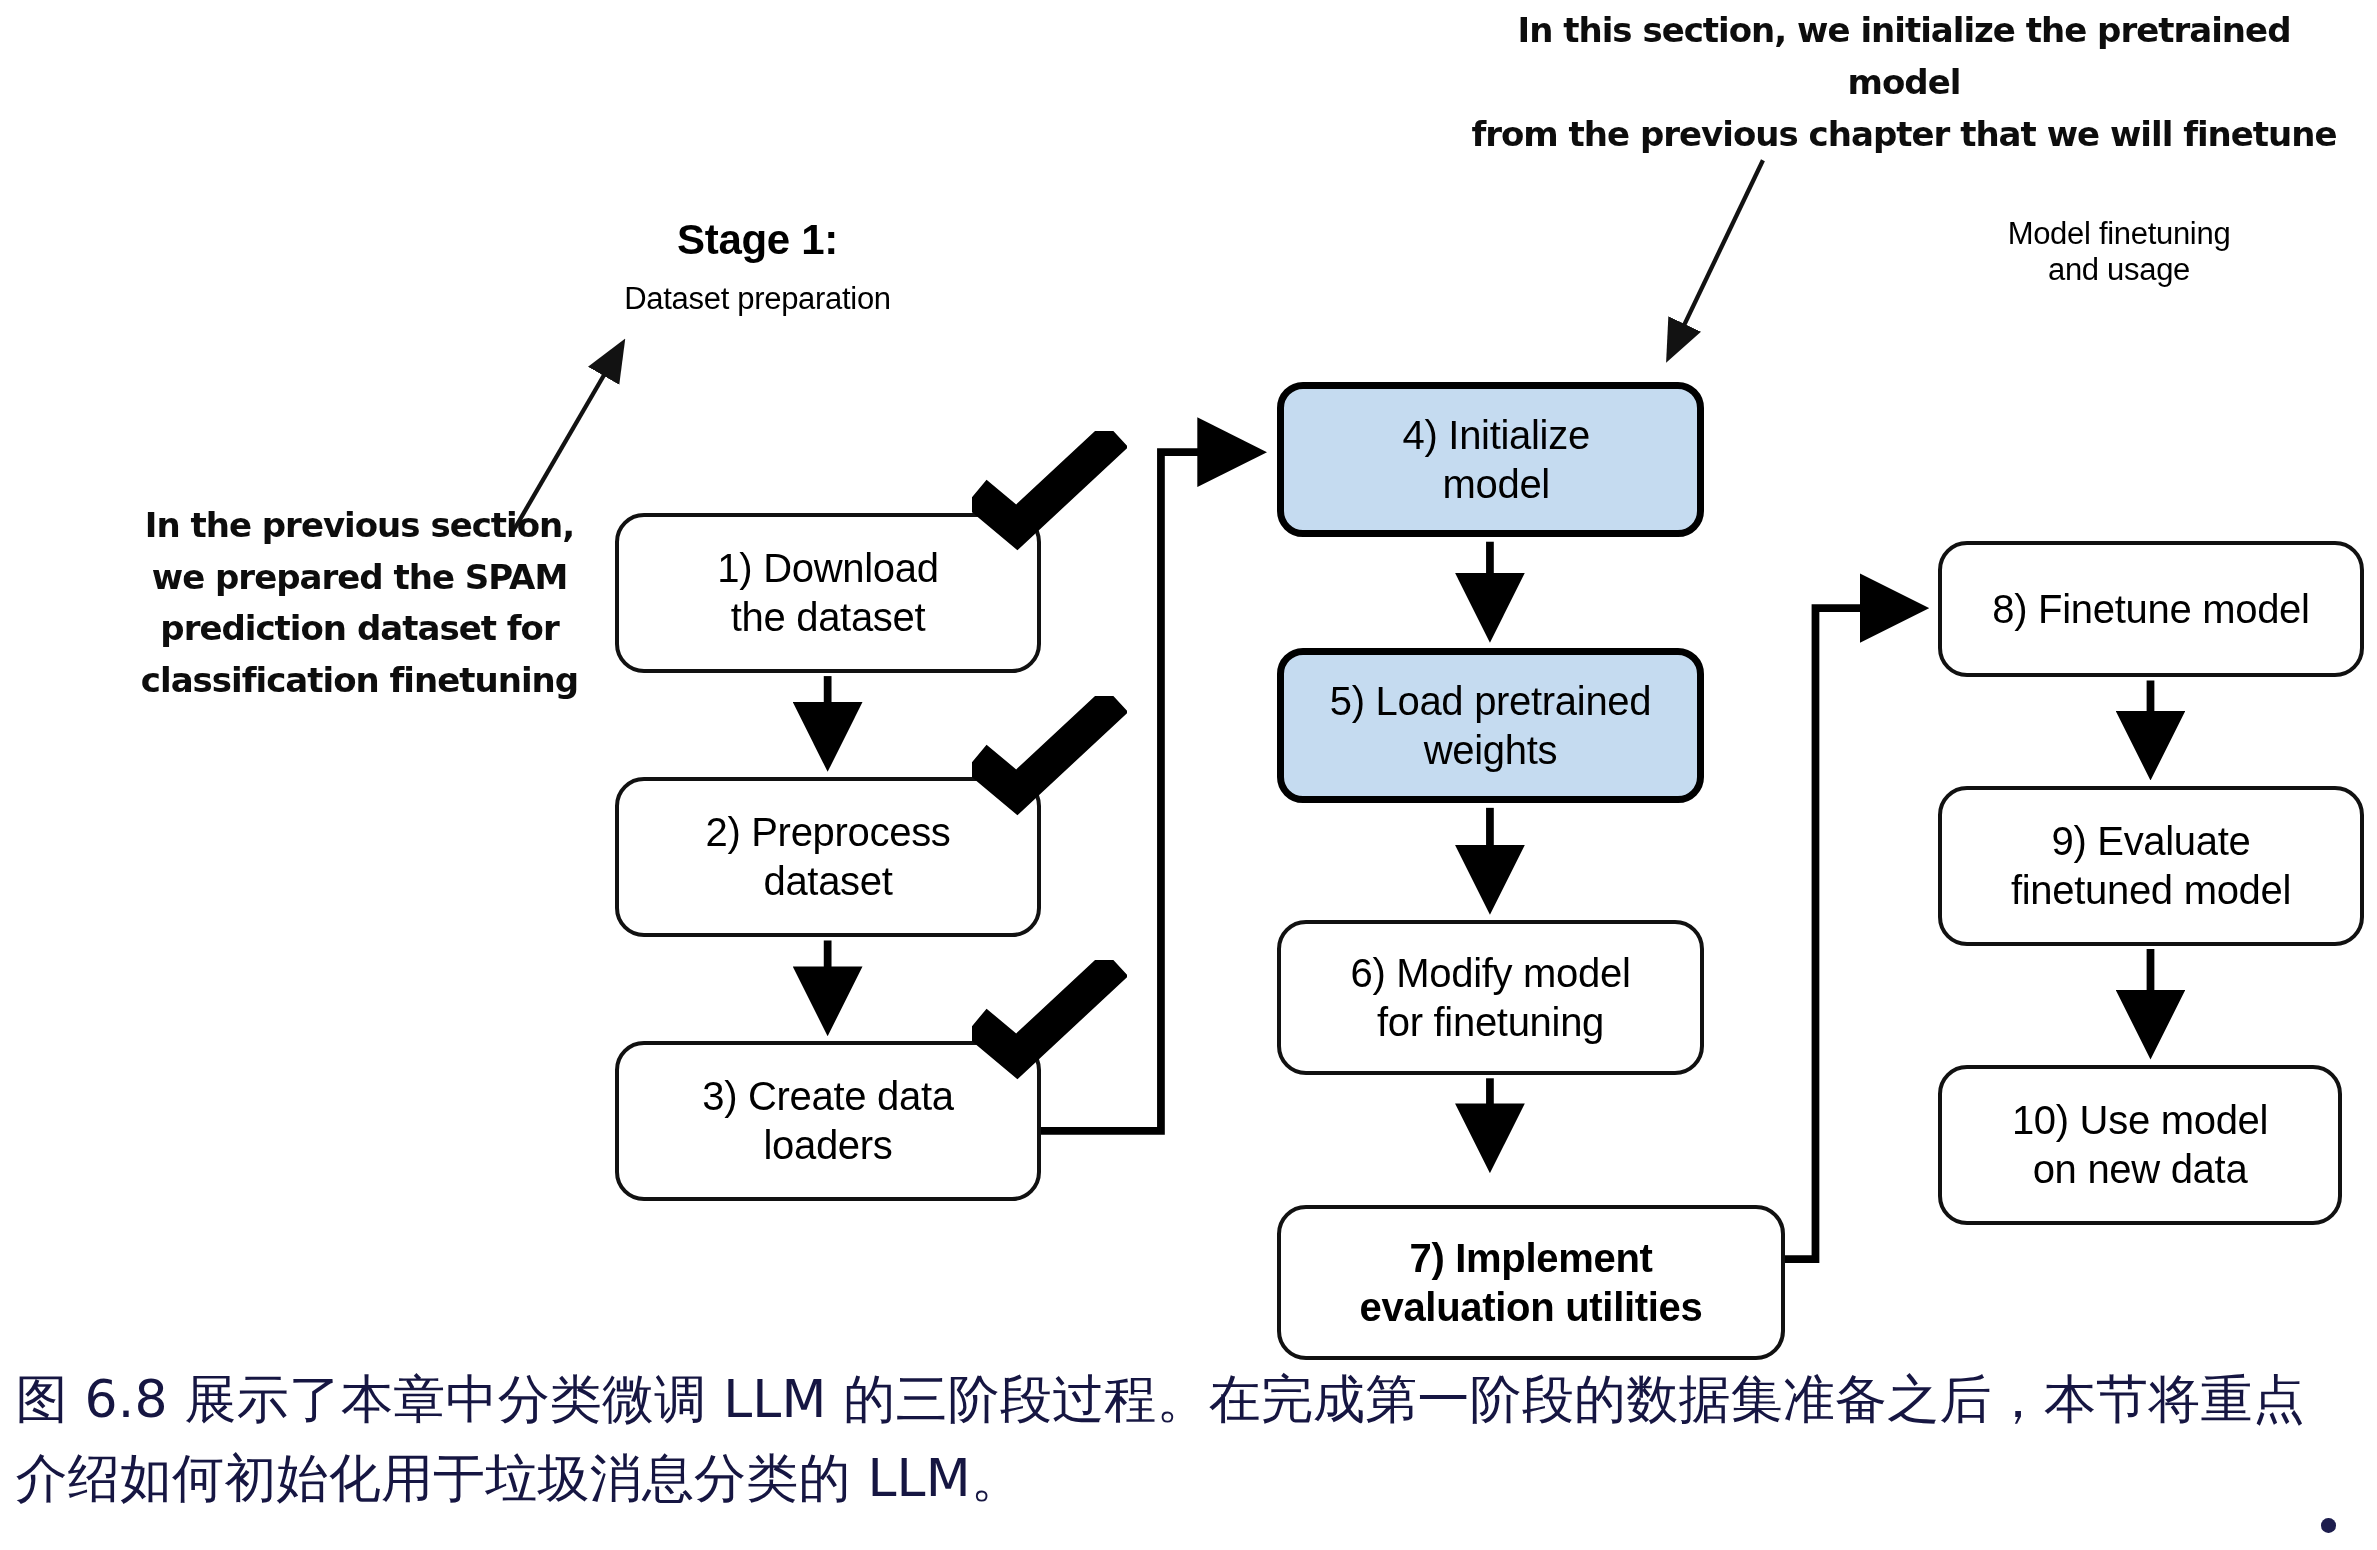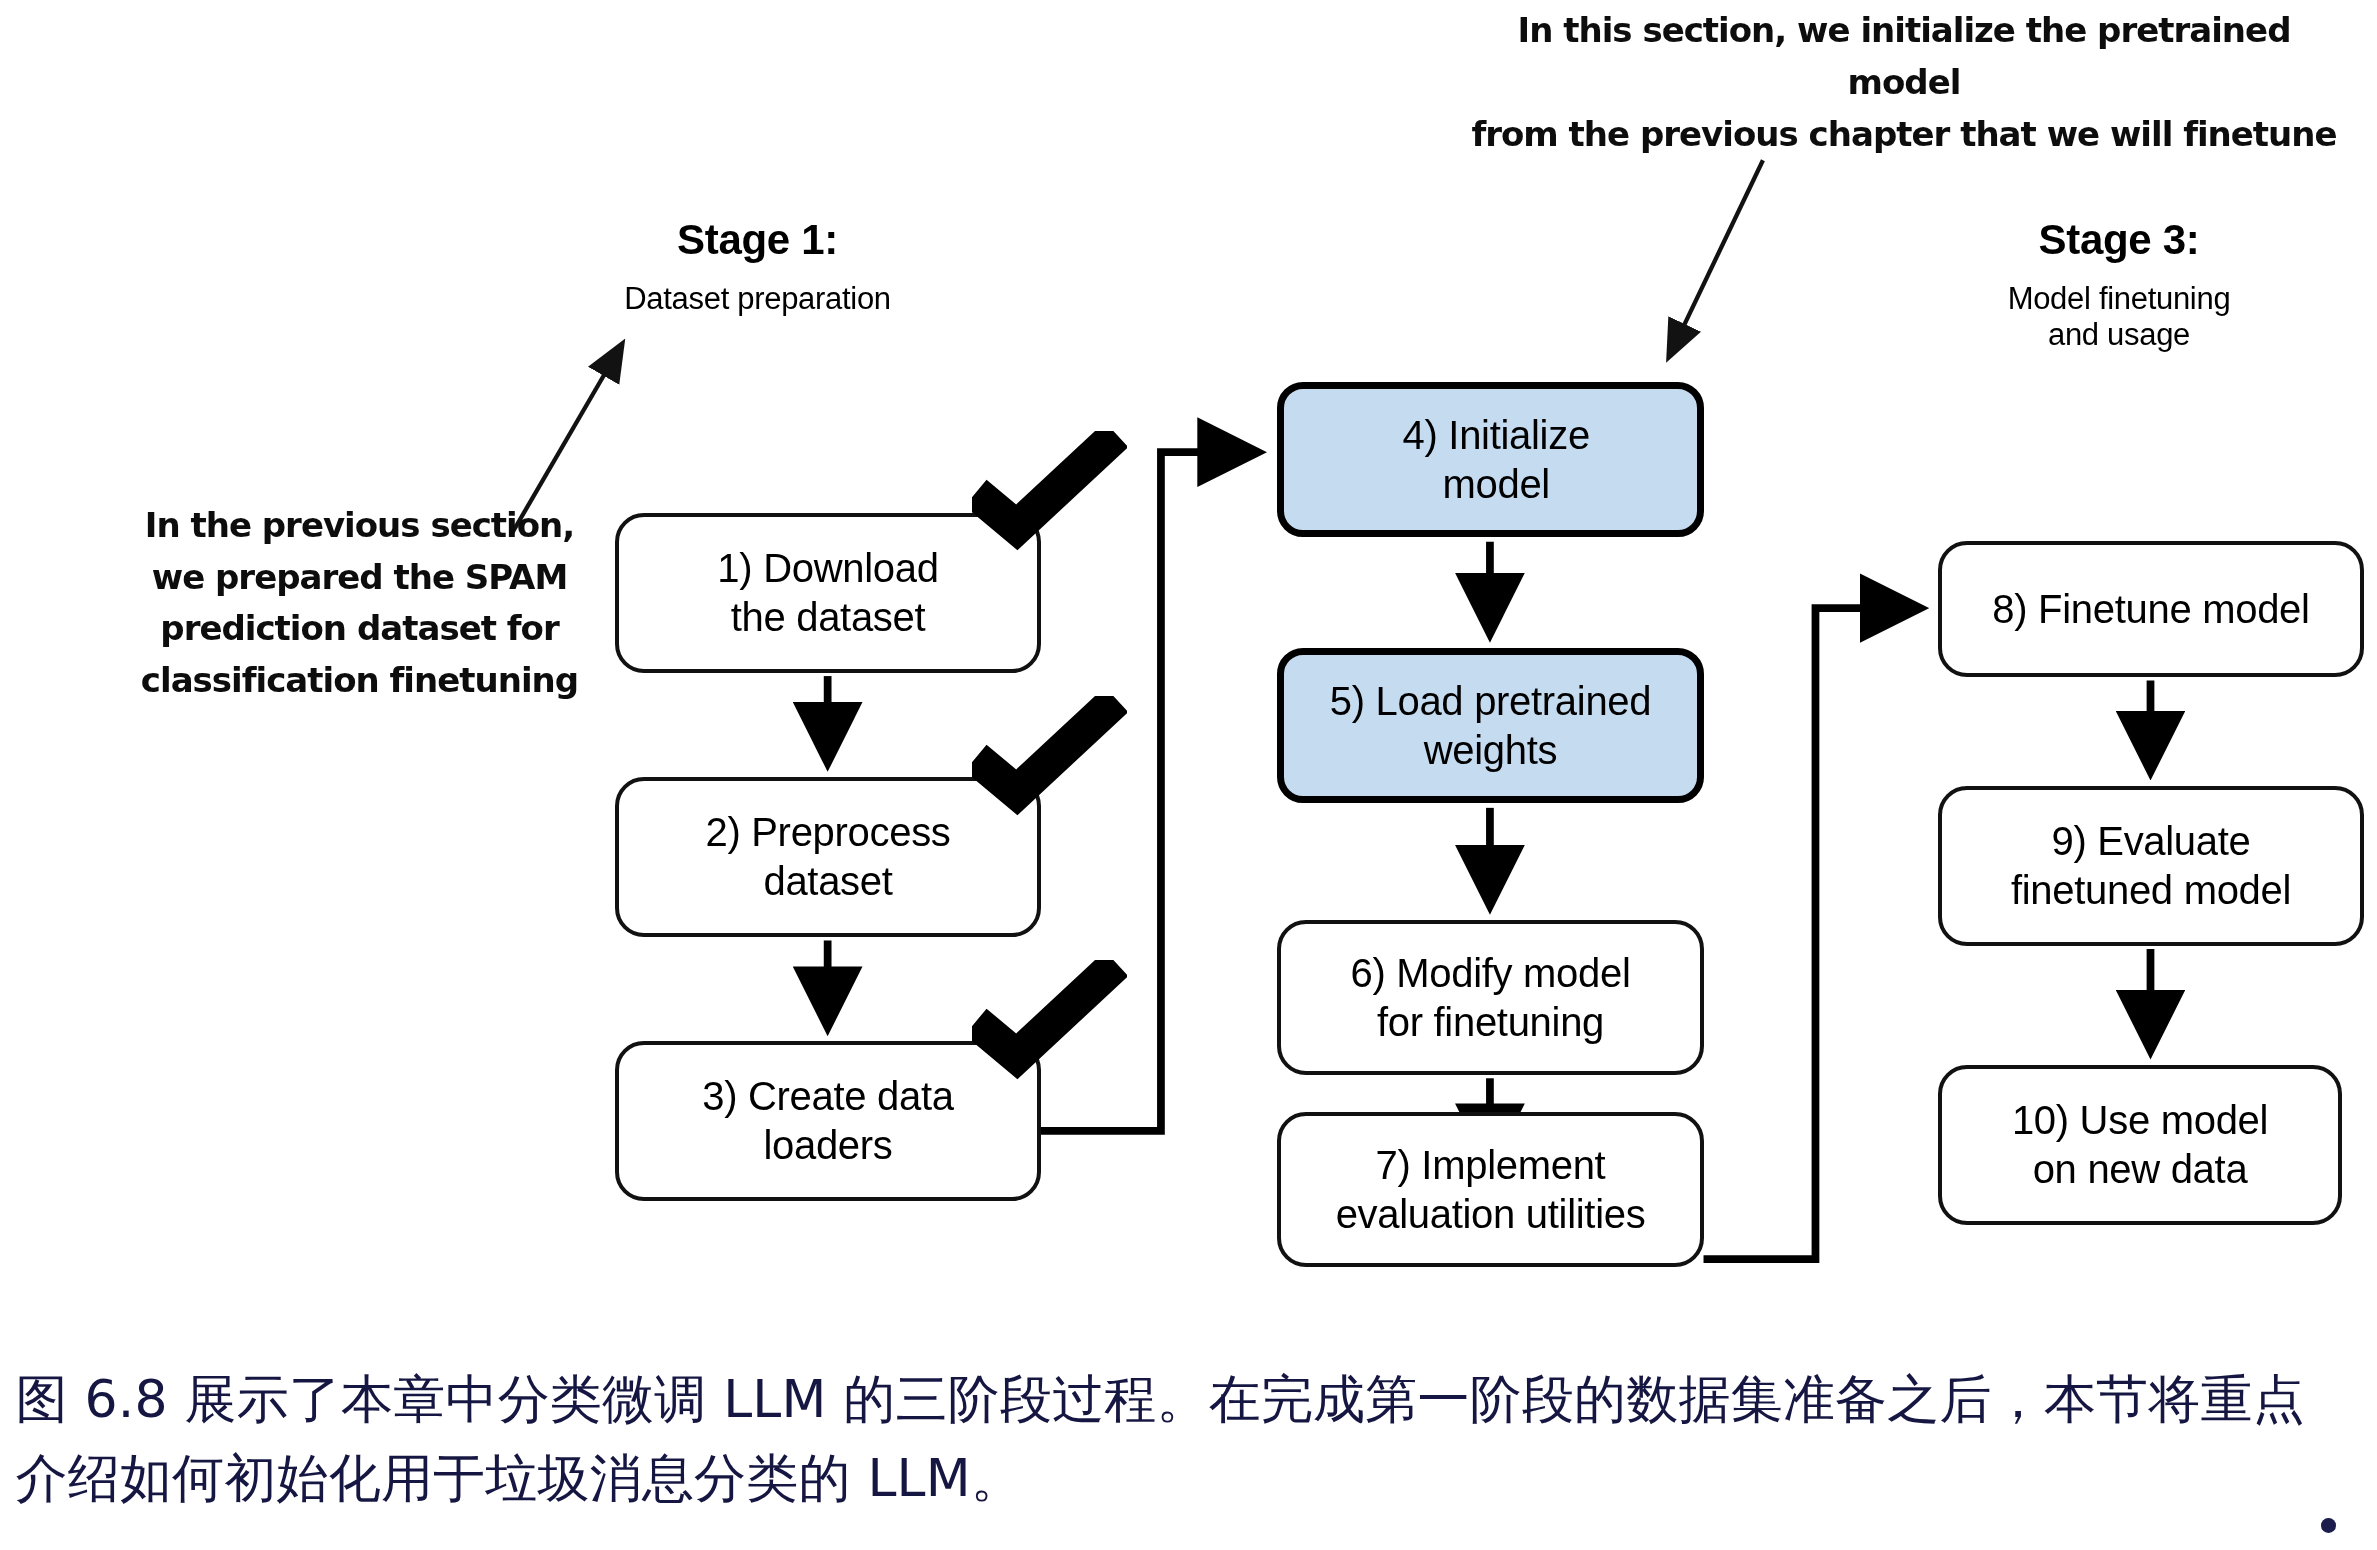--- a/index.html
+++ b/index.html
@@ -83,21 +83,21 @@
 
   
   #node-1 { left: 615px; top: 513px;  width: 426px; height: 160px; }
   #node-2 { left: 615px; top: 777px;  width: 426px; height: 160px; }
   #node-3 { left: 615px; top: 1041px; width: 426px; height: 160px; }
 
   
   #node-4 { left: 1277px; top: 382px;  width: 427px; height: 155px; padding-left: 20px; }
   #node-5 { left: 1277px; top: 648px;  width: 427px; height: 155px; }
   #node-6 { left: 1277px; top: 920px; width: 427px; height: 155px; }
-  #node-7 { left: 1277px; top: 1112px; width: 427px; height: 155px; }
+  #node-7 { left: 1277px; top: 1205px; width: 508px; height: 155px; font-weight: bold; }
 
   
   #node-8  { left: 1938px; top: 541px;  width: 426px; height: 136px; }
   #node-9  { left: 1938px; top: 786px;  width: 426px; height: 160px; }
   #node-10 { left: 1938px; top: 1065px; width: 404px; height: 160px; }
 
   
   .checkmark {
     position: absolute;
     width: 155px;
@@ -206,21 +206,20 @@
     <g stroke="#121212" stroke-width="5" fill="none">
       <line x1="2047" y1="186" x2="1938" y2="414" marker-end="url(#ah-thin)"></line>
     </g>
   </svg>
 
   <div class="stage-head" id="stage-head-1">
     <span class="stitle">Stage 1:</span>
     <span class="ssub">Dataset preparation</span>
   </div>
   <div class="stage-head" id="stage-head-3">
-    <span class="stitle">Stage 3:</span>
     <span class="ssub">Model finetuning
 and usage</span>
   </div>
 
   <div class="node" id="node-1">1) Download
 the dataset</div>
   <div class="node" id="node-2">2) Preprocess
 dataset</div>
   <div class="node" id="node-3">3) Create data
 loaders</div>

